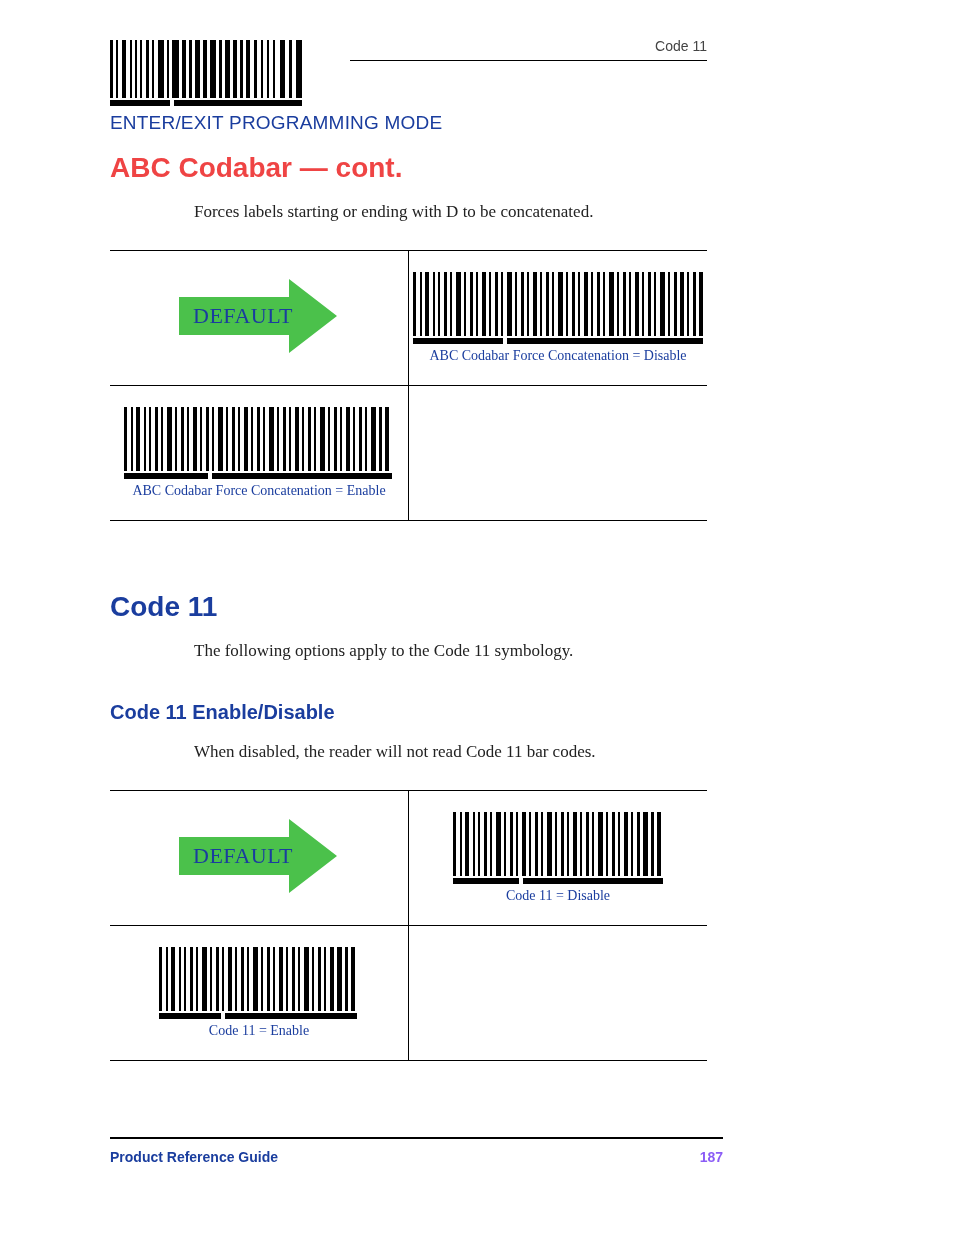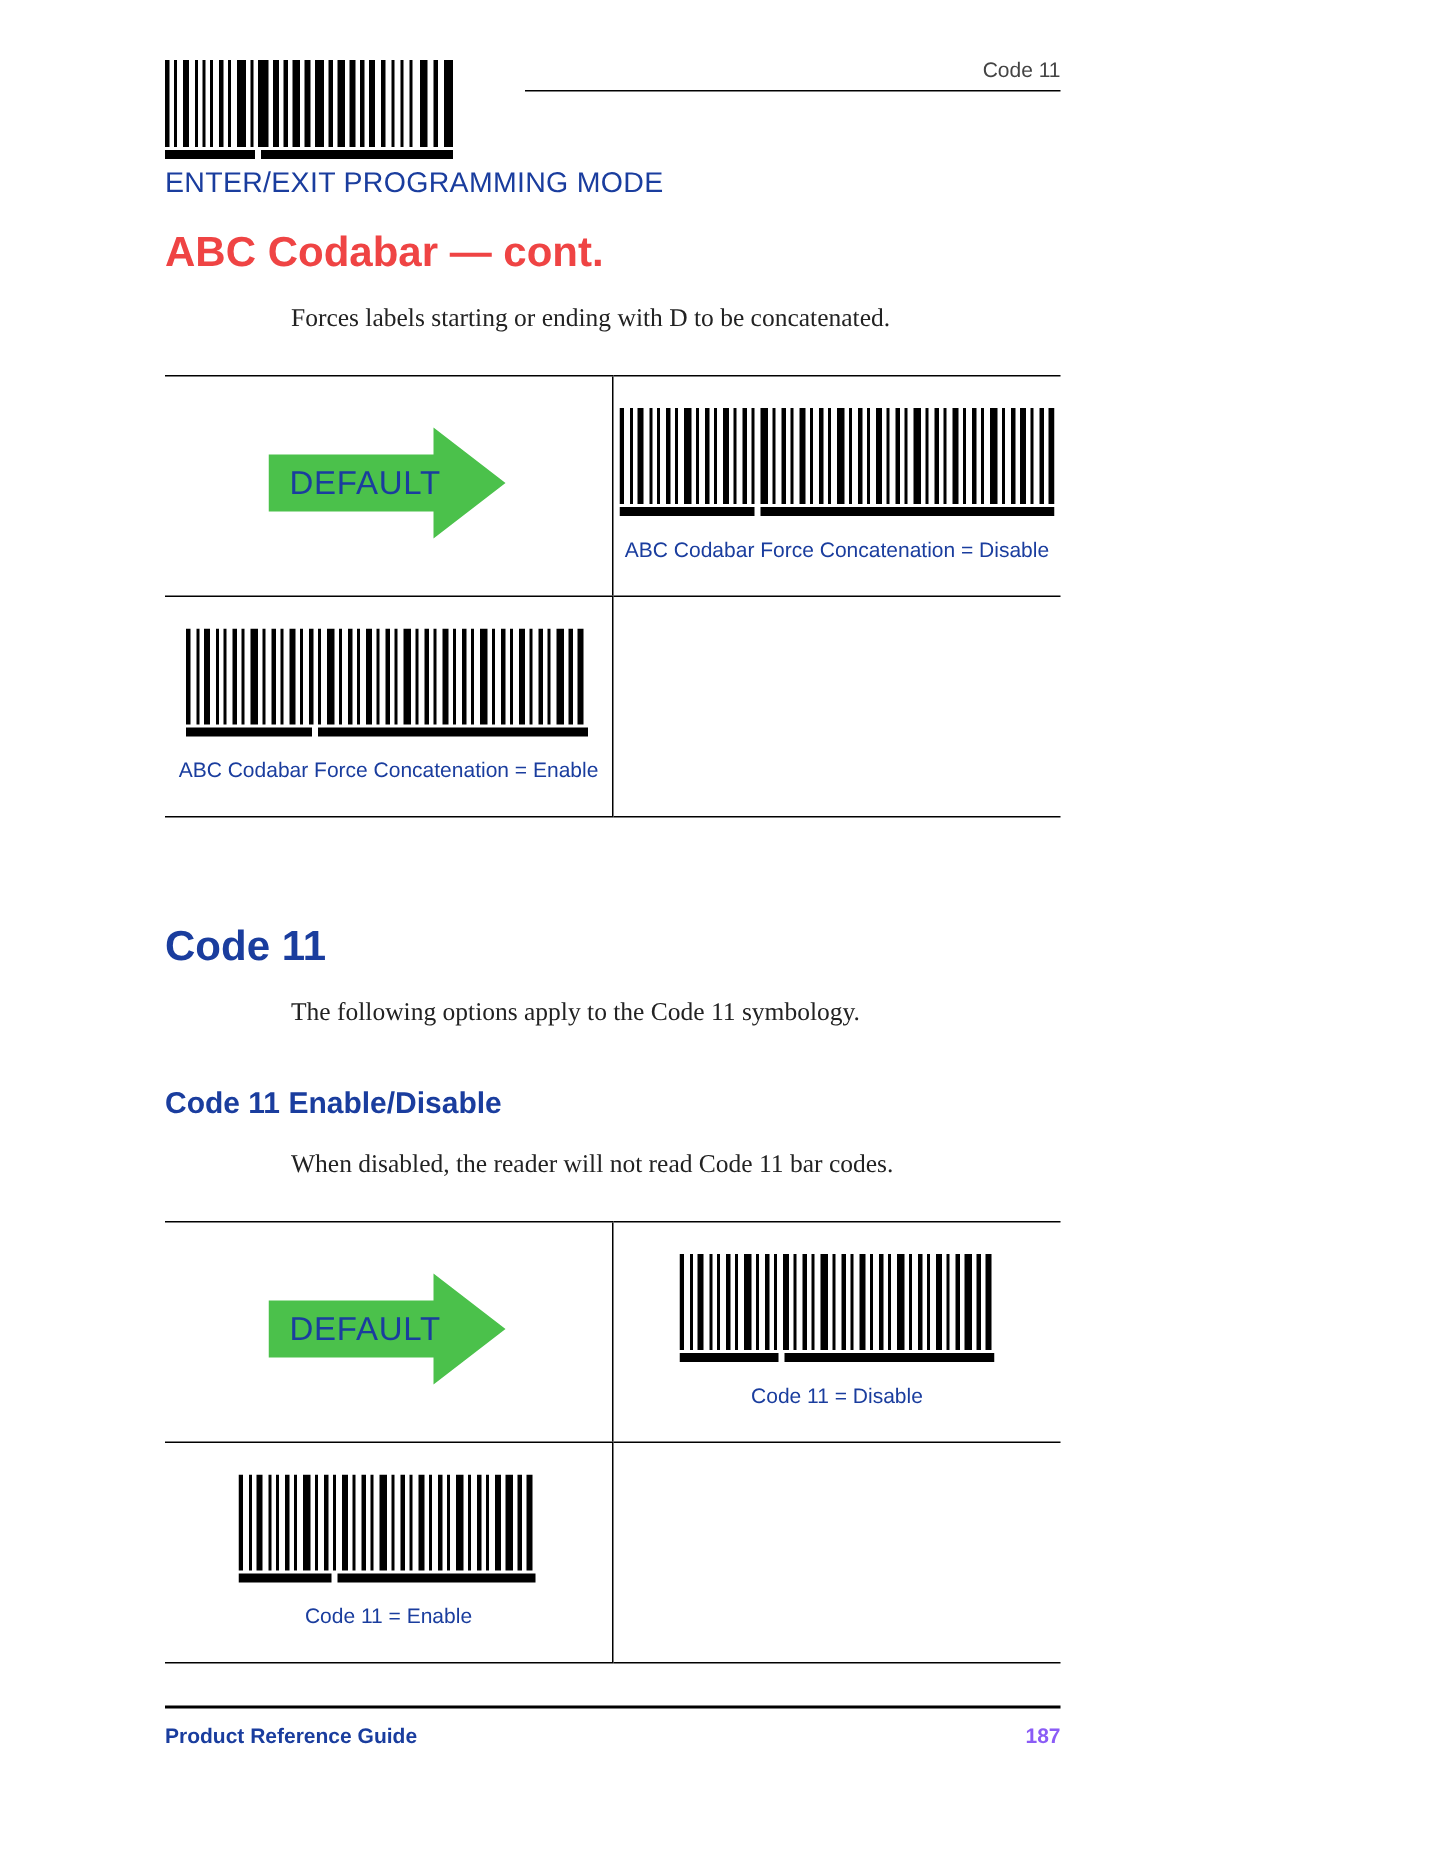--- a/index.html
+++ b/index.html
@@ -9,29 +9,29 @@
   .header-label { position: absolute; top: 38px; right: 110px; font-size: 14px; color: #444; font-family: Arial, sans-serif; }
   .top-barcode { margin-top: 0; }
   .top-barcode svg { display: block; }
   .enter-exit { font-size: 19px; color: #1a3d9e; margin-top: 4px; letter-spacing: 0.2px; }
   .h1 { font-family: "Segoe UI", Arial, sans-serif; font-weight: 700; color: #ef4444; font-size: 28px; margin-top: 18px; }
   .h2 { font-family: "Segoe UI", Arial, sans-serif; font-weight: 700; color: #1a3d9e; font-size: 20px; margin-top: 40px; }
   .h2.first { margin-top: 46px; }
   .body-text { font-family: "Times New Roman", Georgia, serif; font-size: 17px; color: #222; margin-top: 18px; margin-left: 84px; }
   .h1-section { font-family: "Segoe UI", Arial, sans-serif; font-weight: 700; color: #1a3d9e; font-size: 28px; margin-top: 70px; }
   table.options { width: 100%; border-collapse: collapse; margin-top: 28px; }
-  table.options td { border-top: 1px solid #000; border-bottom: 1px solid #000; width: 50%; height: 116px; text-align: center; vertical-align: middle; padding: 21px 0; }
+  table.options td { border-top: 1px solid #000; border-bottom: 1px solid #000; width: 50%; height: 116px; text-align: center; vertical-align: middle; padding: 21px 0; font-family: Liberation Serif, serif; }
   table.options td + td { border-left: 1px solid #000; }
   .default-arrow { display: inline-block; position: relative; }
   .default-arrow svg { display: block; }
   .default-arrow .lbl { position: absolute; top: 50%; left: 14px; transform: translateY(-50%); font-size: 22px; color: #1a3d9e; font-weight: 400; letter-spacing: 0.5px; }
   .bc-wrap { display: inline-block; }
   .bc-wrap svg { display: block; margin: 0 auto; }
-  .bc-caption { font-size: 14px; color: #1a3d9e; margin-top: 12px; text-align: center; }
-  .footer { position: absolute; left: 110px; right: 110px; bottom: 70px; }
+  .bc-caption { font-size: 14px; color: #1a3d9e; margin-top: 2px; text-align: center; }
+  .footer { position: absolute; left: 110px; right: 94px; bottom: 70px; }
   .footer-line { height: 2px; background: #000; }
   .footer-row { display: flex; justify-content: space-between; margin-top: 10px; }
   .footer-left { font-family: "Segoe UI", Arial, sans-serif; font-weight: 700; color: #1a3d9e; font-size: 14px; }
   .footer-right { font-family: "Segoe UI", Arial, sans-serif; font-weight: 700; color: #8b5cf6; font-size: 14px; }
 </style>
 </head>
 <body>
 
 <div class="page">
 

